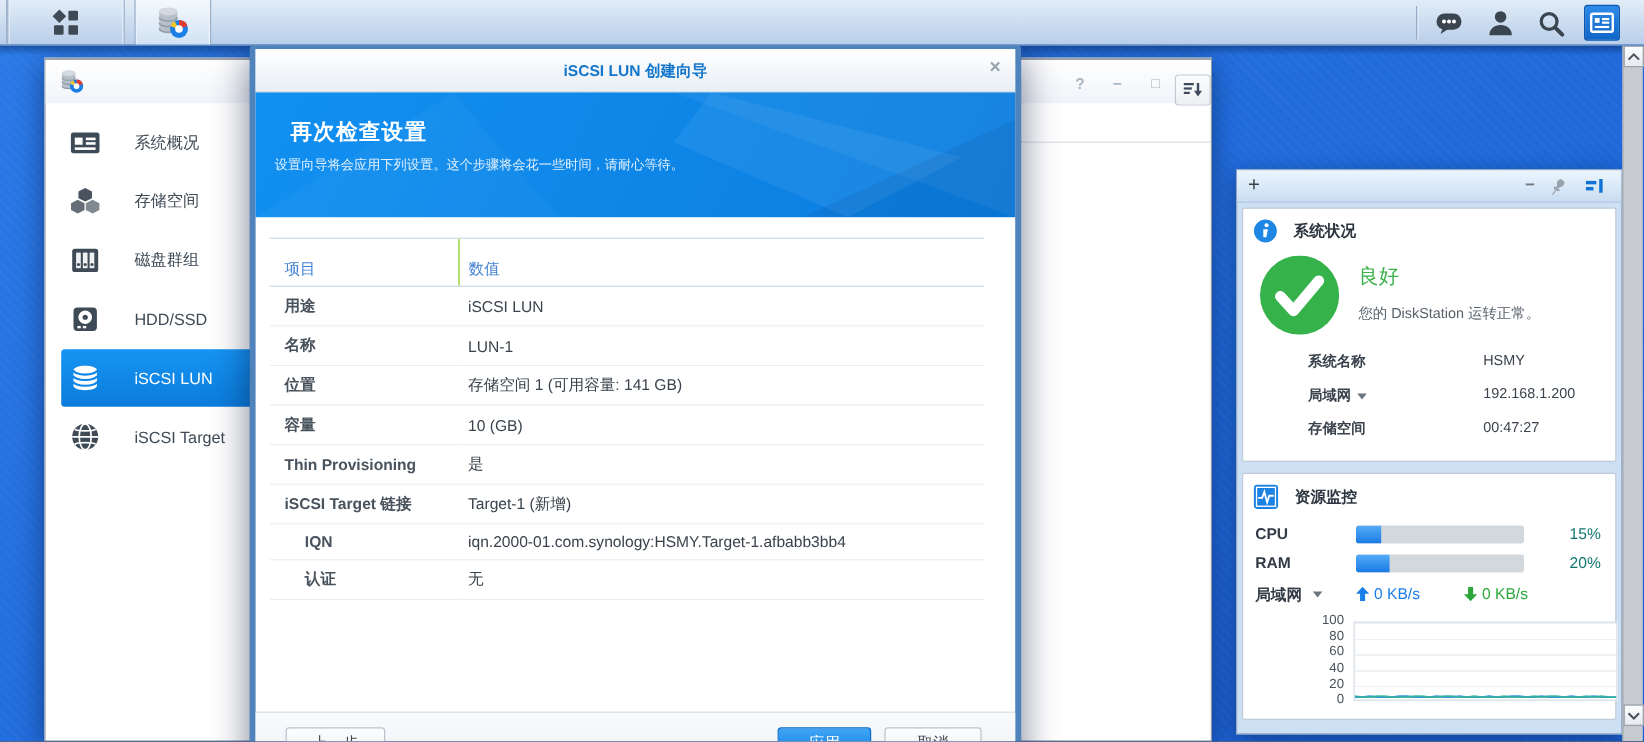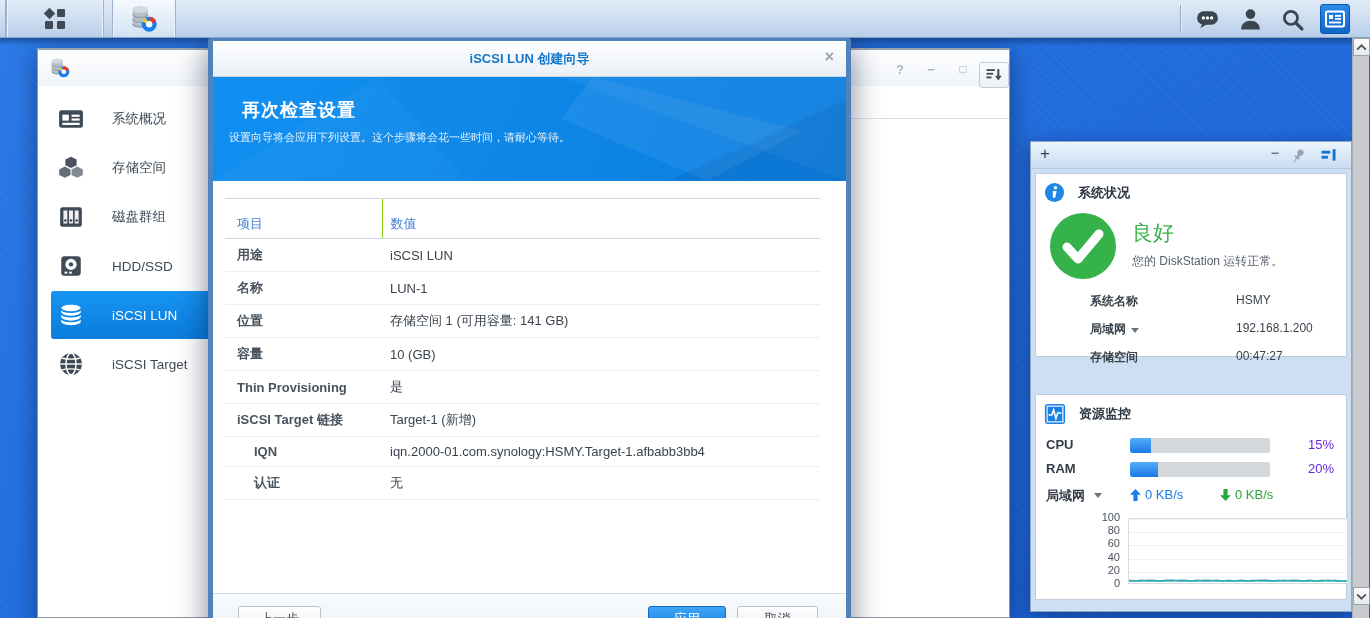--- a/index.html
+++ b/index.html
@@ -89,40 +89,40 @@
   .btn-cancel { right:28px; width:81px; }
   
   .panel { position:absolute; left:1030px; top:103px; width:322px; height:471px; z-index:15;
     background:#cde0f3; border:1px solid #8fa9c4; box-shadow:0 4px 16px rgba(0,12,45,.4);}
   .p-topbar { position:relative; height:27px; background:linear-gradient(#ecf5fd,#c8ddf1); border-bottom:1px solid #b2c9e0;}
   .p-plus { position:absolute; left:9px; top:2px; font-size:17px; color:#38424c; cursor:pointer;}
   .p-min { position:absolute; right:72px; top:3px; font-size:14px; color:#707a85; font-weight:bold; cursor:pointer;}
   .p-pin { position:absolute; right:43px; top:4px; cursor:pointer;}
   .p-dock { position:absolute; right:12px; top:4px; cursor:pointer;}
   .card { position:absolute; left:4px; width:312px; background:#fff; border:1px solid #bfcbd8; border-radius:2px;}
-  .card-health { top:31px; height:184px; }
+  .card-health { top:31px; height:212px; }
   .card-res { top:252px; height:206px; }
   .card-head { position:absolute; left:8px; top:8px; display:flex; align-items:center;}
   .card-title { margin-left:13px; font-size:13px; font-weight:bold; color:#2d3640; }
   .health-circle { position:absolute; left:14px; top:39px; }
-  .health-status { position:absolute; left:96px; top:45px; font-size:21px; color:#3bb14b; }
+  .health-status { position:absolute; left:96px; top:45px; font-size:17px; color:#3bb14b; }
   .health-desc { position:absolute; left:96px; top:79px; font-size:12px; color:#57616b; }
   .kv-rows { position:absolute; left:10px; top:119px; right:8px;}
   .kv-row { position:relative; height:28px; font-size:12px; color:#3a434d;margin-left:44px;}
   .kv-label { font-weight:bold; }
   .kv-caret { display:none; }
   .kv-caret.visible { display:inline-block; width:0; height:0; margin-left:5px;
     border-left:4px solid transparent; border-right:4px solid transparent; border-top:5px solid #6b7680; }
   .kv-value { position:absolute; left:146px; top:0; }
   .meters { position:absolute; left:10px; top:40px; right:8px; }
   .meter-row { position:relative; height:24px; }
   .meter-label { position:absolute; left:0; top:2px; font-size:13px; font-weight:bold; color:#333c46;}
   .meter-bar { position:absolute; left:84px; top:3px; width:140px; height:15px; background:#d3d8dd; border-radius:2px; overflow:hidden;}
   .meter-fill { display:block; height:100%; border-radius:2px 0 0 2px; background:linear-gradient(180deg,#55adf6,#187ae6); }
-  .meter-pct { position:absolute; left:262px; top:2px; font-size:13px; color:#6d28d9; }
+  .meter-pct { position:absolute; left:262px; top:2px; font-size:13px; color:#0f766e; }
   .lan-row { position:absolute; left:10px; top:92px; right:8px; height:18px; font-size:13px;}
   .lan-label { position:absolute; left:0; top:0; font-weight:bold; color:#333c46;}
   .lan-caret { position:absolute; left:48px; top:6px; width:0; height:0;
     border-left:4px solid transparent; border-right:4px solid transparent; border-top:5px solid #6b7680;}
   .lan-up { position:absolute; left:84px; top:0; color:#1b7de8; display:flex; align-items:center; gap:4px;}
   .lan-down { position:absolute; left:174px; top:0; color:#2ca83a; display:flex; align-items:center; gap:4px;}
   .yticks { position:absolute; left:0; top:116px; width:84px; text-align:right; font-size:11px; color:#4a525c;}
   .ytick { height:13.2px; line-height:13.2px; }
   .lan-chart { position:absolute; left:92px; top:123px; width:220px; height:66px; background:#fff;
     border:1px solid #d5dce3;

